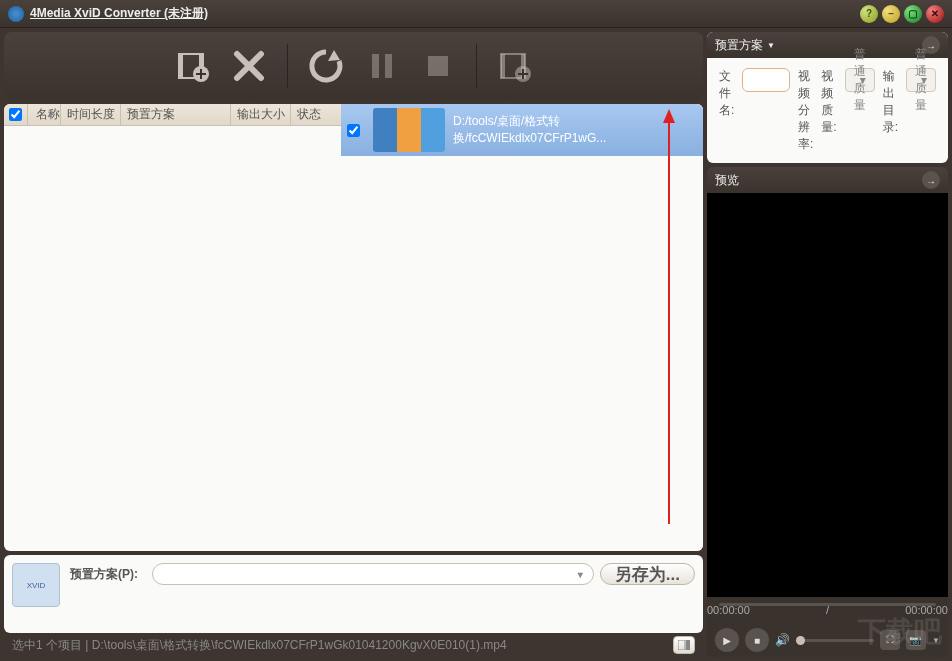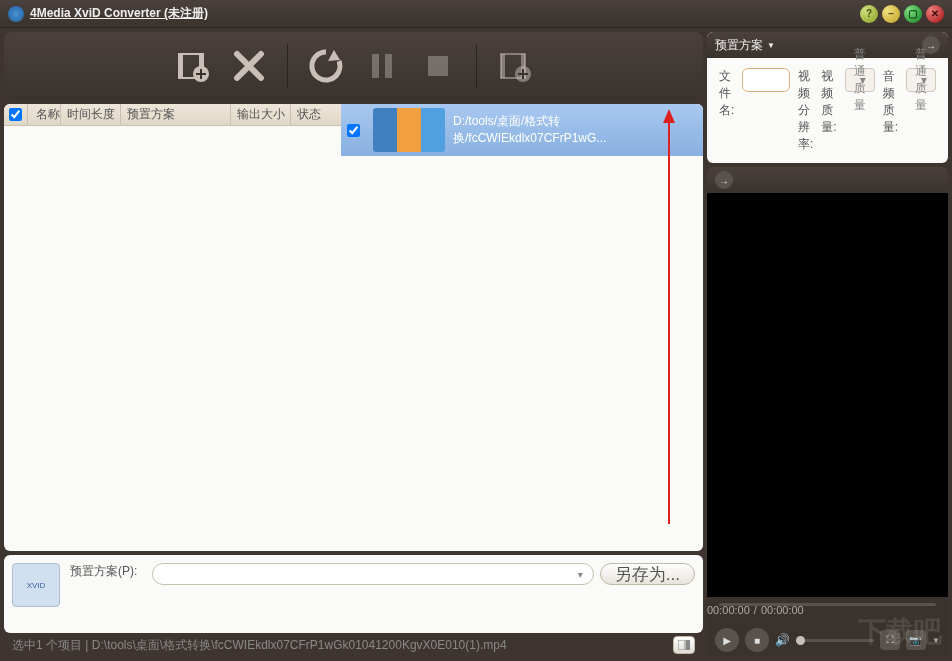--- a/index.html
+++ b/index.html
@@ -35,21 +35,21 @@
 .row-check { width: 24px; display: flex; justify-content: center; }
 .row-check input { cursor: pointer; }
 .row-thumb { width: 72px; height: 44px; background: linear-gradient(to right, #4080c0 33%, #f0a040 33% 66%, #50a0e0 66%); border-radius: 3px; margin: 0 8px; }
 .row-name { flex: 1; color: #fff; }
 
 .arrow { position: absolute; left: 318px; top: 5px; pointer-events: none; }
 
 .bottom-controls { height: 78px; background: #fafaf8; border-radius: 6px; margin-top: 4px; padding: 8px; display: flex; gap: 10px; }
 .bc-thumb { width: 48px; height: 44px; background: #d0e0f0; border: 1px solid #b0c0d0; border-radius: 4px; display: flex; align-items: center; justify-content: center; font-size: 8px; color: #4060a0; }
 .bc-fields { flex: 1; display: flex; flex-direction: column; gap: 6px; }
-.bc-row { display: flex; gap: 6px; font-size: 12px; color: #555; }
+.bc-row { display: flex; align-items: center; gap: 6px; font-size: 12px; color: #555; font-weight: bold; }
 .bc-label { width: 76px; }
 .bc-combo { flex: 1; height: 22px; background: #fff; border: 1px solid #c8c0b0; border-radius: 11px; padding: 0 10px; display: flex; align-items: center; cursor: pointer; position: relative; }
 .bc-combo::after { content: "▾"; position: absolute; right: 10px; color: #888; font-size: 10px; }
 .bc-btn { height: 22px; background: linear-gradient(#fefefe, #e8e4dc); border: 1px solid #c0b8a8; border-radius: 11px; padding: 0 14px; cursor: pointer; font-size: 17px; color: #555; display: flex; align-items: center; }
 
 .status-bar { height: 24px; display: flex; align-items: center; padding: 0 8px; font-size: 12px; color: #888; }
 .status-text { flex: 1; }
 .toggle-btn { width: 22px; height: 18px; background: linear-gradient(#fefefe, #e0dcd4); border: 1px solid #c0b8a8; border-radius: 4px; cursor: pointer; display: flex; align-items: center; justify-content: center; }
 
 .panel-section { background: #fafaf8; border-radius: 6px; padding: 0; overflow: hidden; }
@@ -57,21 +57,21 @@
 .section-header .sh-title { flex: 1; display: flex; align-items: center; gap: 4px; }
 .section-header .sh-arrow { width: 18px; height: 18px; background: #5a524c; border-radius: 50%; display: flex; align-items: center; justify-content: center; cursor: pointer; font-size: 10px; }
 .section-body { padding: 10px 12px; display: flex; flex-direction: row; gap: 8px; }
 .field-label { font-size: 12px; color: #555; }
 .field-input { height: 24px; background: #fff; border: 1px solid #e0b080; border-radius: 6px; padding: 0 8px; width: 100%; }
 .field-combo { height: 24px; background: #f4f0ec; border: 1px solid #d0c8b8; border-radius: 4px; padding: 0 8px; display: flex; align-items: center; cursor: pointer; position: relative; font-size: 12px; color: #888; }
 .field-combo::after { content: "▾"; position: absolute; right: 8px; color: #888; }
 
 .preview-section { flex: 1; display: flex; flex-direction: column; background: #3a322d; border-radius: 6px; overflow: hidden; }
 .preview-body { flex: 1; background: #000; }
-.preview-time { height: 26px; background: #3a322d; display: flex; align-items: center; justify-content: flex-start; color: #aaa; font-size: 11px; gap: 4px; position: relative; }
+.preview-time { height: 26px; background: #3a322d; display: flex; align-items: center; justify-content: space-between; color: #aaa; font-size: 11px; gap: 4px; position: relative; }
 .preview-time::before { content: ""; position: absolute; top: 6px; left: 12px; right: 12px; height: 3px; background: #5a524c; border-radius: 2px; }
 .preview-controls { height: 34px; background: #3a322d; display: flex; align-items: center; padding: 0 8px; gap: 6px; }
 .pc-btn { width: 24px; height: 24px; background: #5a524c; border-radius: 50%; display: flex; align-items: center; justify-content: center; cursor: pointer; color: #ddd; font-size: 10px; }
 .pc-slider { flex: 1; height: 3px; background: #5a524c; border-radius: 2px; position: relative; cursor: pointer; }
 .pc-slider::before { content: ""; position: absolute; left: 0; top: -3px; width: 9px; height: 9px; background: #c8c0b8; border-radius: 50%; }
 
 .watermark { position: absolute; right: 10px; bottom: 10px; color: rgba(200,200,200,0.15); font-size: 28px; font-weight: bold; pointer-events: none; }
 </style>
 </head>
 <body>
@@ -190,27 +190,30 @@
             <span style="font-size:8px">▼</span>
           </div>
         <div class="sh-arrow">→</div>
       </div>
       <div class="section-body">
         <div class="field-label">文件名:</div>
         <input class="field-input" style="">
         <div class="field-label">视频分辨率:</div>
         <div class="field-label">视频质量:</div>
         <div class="field-combo">普通质量</div>
-        <div class="field-label">音频质量:</div>
+        <div class="field-label">输出目录:</div>
         <div class="field-combo">普通质量</div>
       </div>
     </div>
 
     <div class="preview-section">
       <div class="section-header">
+        <div class="sh-title">
+            <span>预览</span>
+          </div>
         <div class="sh-arrow">→</div>
       </div>
       <div class="preview-body"></div>
       <div class="preview-time">
         <span style="z-index:1">00:00:00</span>
         <span style="z-index:1">/</span>
         <span style="z-index:1">00:00:00</span>
       </div>
       <div class="preview-controls">
         <div class="pc-btn">▶</div>

